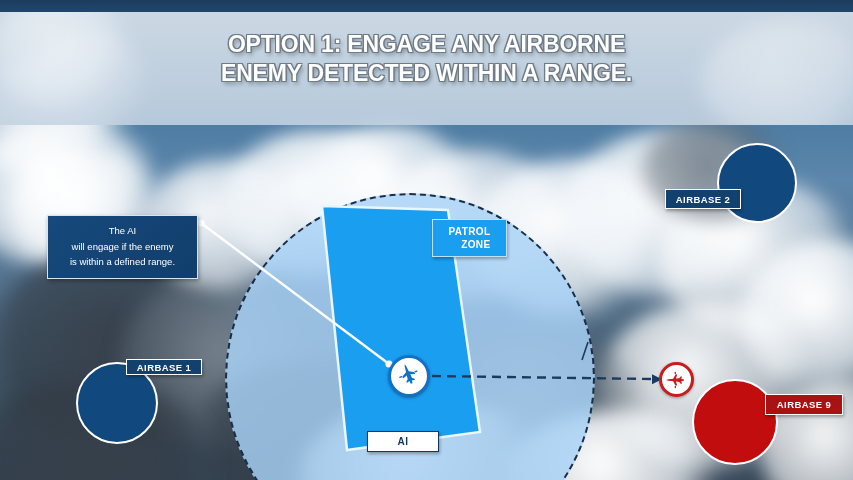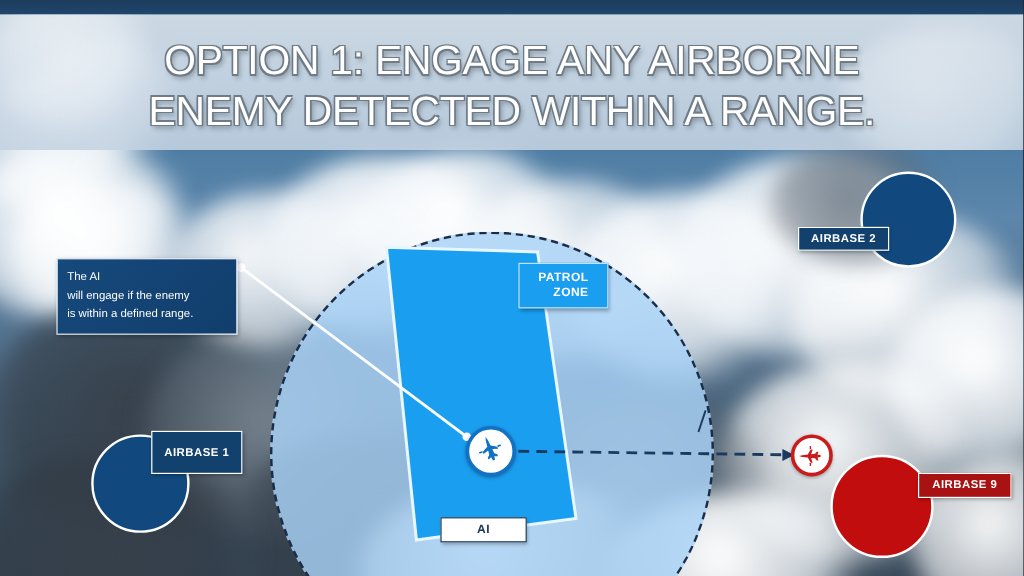--- a/index.html
+++ b/index.html
@@ -54,22 +54,22 @@
         rgba(216,226,235,0.93) 0%,
         rgba(208,220,232,0.90) 45%,
         rgba(196,211,226,0.88) 100%);
     overflow: hidden;
   }
   .title-text {
     position: absolute;
     left: 0; top: 18px;
     width: 853px;
     text-align: center;
-    font-size: 34px;
-    font-weight: normal;
+    font-size: 23px;
+    font-weight: bold;
     line-height: 1.24;
     letter-spacing: -0.2px;
     color: #ffffff;
     text-shadow:
       -1.2px -1.2px 0 #6f7b86,
        1.2px -1.2px 0 #6f7b86,
       -1.2px  1.2px 0 #6f7b86,
        1.2px  1.2px 0 #6f7b86,
        0 0 2px #98a3ad,
        2px 3px 4px rgba(40,50,60,0.45);
@@ -107,21 +107,21 @@
     position: absolute;
     left: 47px; top: 215px;
     width: 151px;
     padding: 7px 8px 8px 8px;
     box-sizing: border-box;
     background: linear-gradient(135deg,#16497c 0%,#113e6c 100%);
     border: 1.5px solid #d9e4ef;
     color: #ffffff;
     font-size: 9.5px;
     line-height: 1.65;
-    text-align: left;
+    text-align: center;
     white-space: pre-line;
     box-shadow: 1px 2px 4px rgba(0,0,0,0.35);
   }
 
   
   .label-box {
     position: absolute;
     box-sizing: border-box;
     text-align: right;
     font-weight: bold;
@@ -157,21 +157,21 @@
     border: 1.5px solid #13365c;
     color: #13365c;
     font-size: 10px;
     margin-top: 29px;
   }
   .label-airbase {
     color: #ffffff;
     border: 1.5px solid #ffffff;
     font-size: 9.5px;
   }
-  .label-ab1 { left: 126px; top: 359px; width: 76px; height: 36px; background: #13416e; }
+  .label-ab1 { left: 126px; top: 359px; width: 76px; height: 16px; background: #13416e; }
   .label-ab2 { left: 665px; top: 189px; width: 76px; height: 20px; background: #13416e; }
   .label-ab4 { left: 765px; top: 394px; width: 78px; height: 21px; background: #a91212; }
 
   
   .airbase {
     position: absolute;
     border-radius: 50%;
     box-sizing: border-box;
     border: 2px solid #ffffff;
   }

